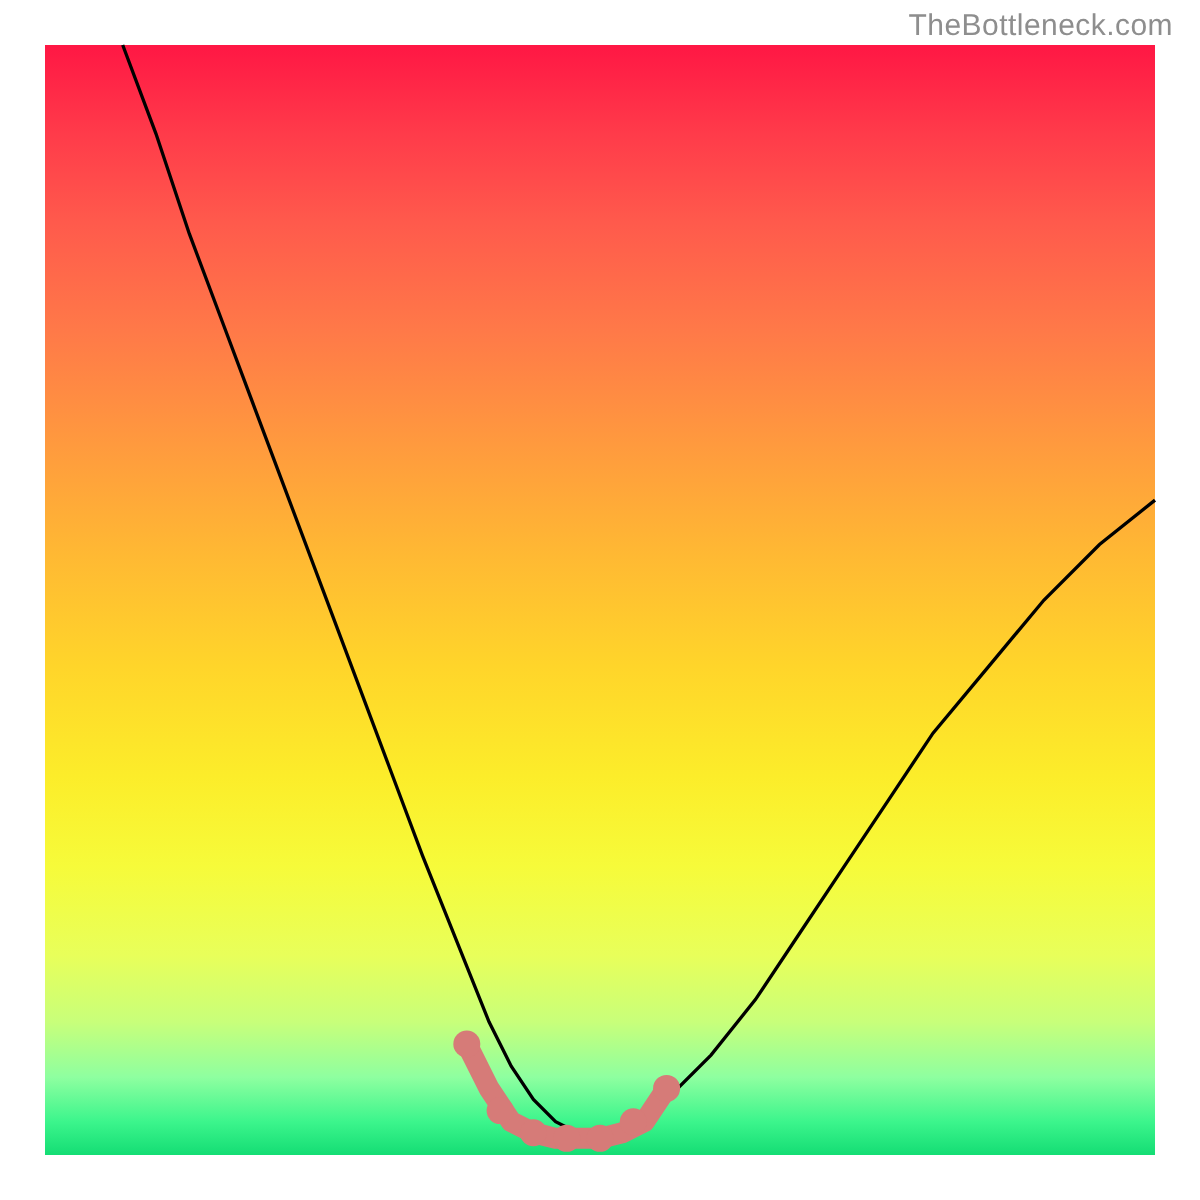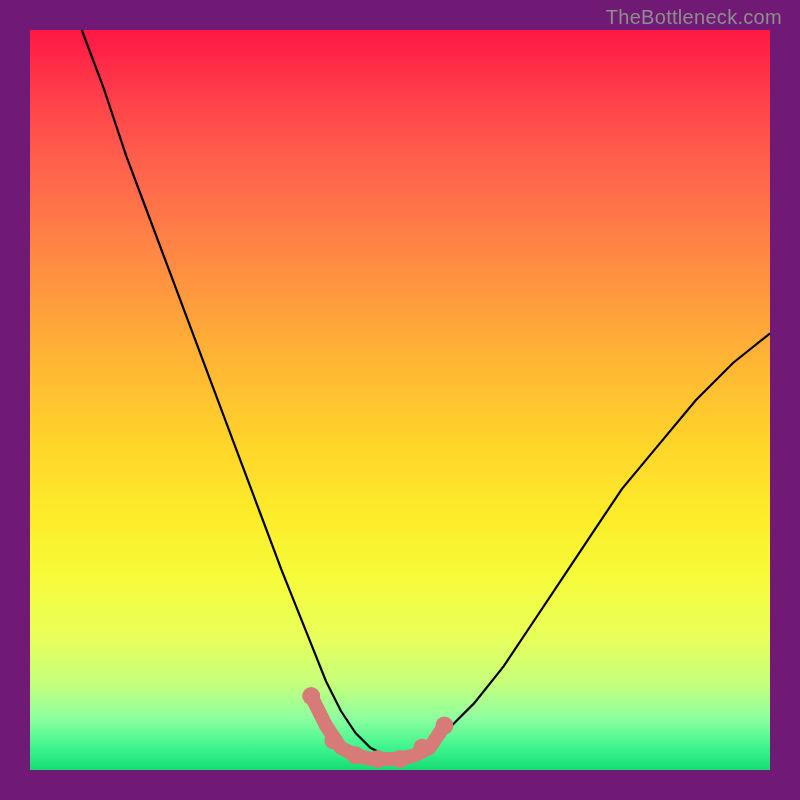--- a/index.html
+++ b/index.html
@@ -10,21 +10,21 @@
     background: #000;
     overflow: hidden;
     font-family: Arial, Helvetica, sans-serif;
   }
   .frame {
     position: absolute;
     left: 0;
     top: 0;
     width: 800px;
     height: 800px;
-    background: #701a75;
+    background: #ffffff;
   }
   .plot {
     position: absolute;
     left: 30px;
     top: 30px;
     width: 740px;
     height: 740px;
     background: linear-gradient(
       to bottom,
       #ff1744 0%,

